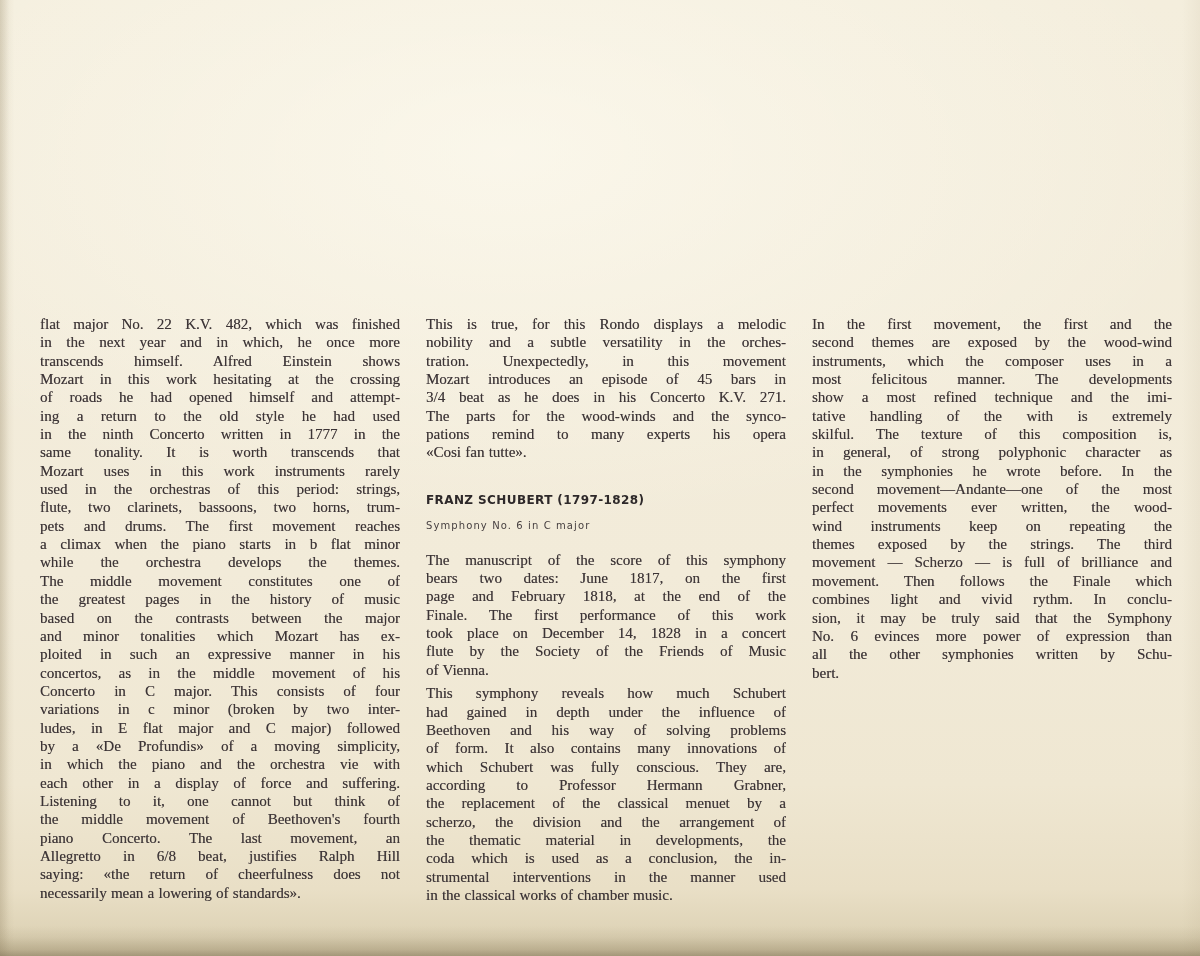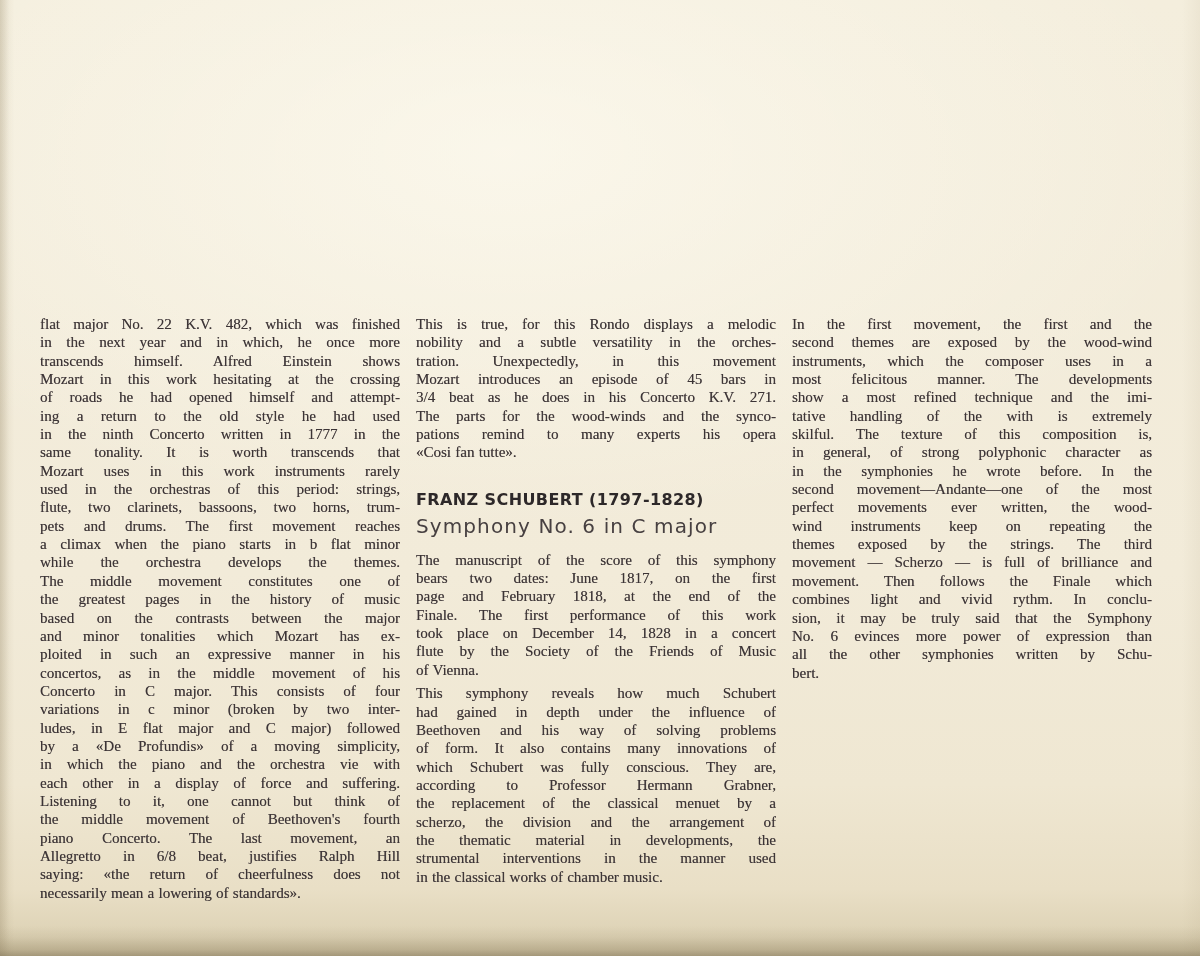--- a/index.html
+++ b/index.html
@@ -25,21 +25,21 @@
       rgba(150,136,105,0.14) 40%,
       rgba(134,120,90,0.30) 78%,
       rgba(112,99,72,0.46) 100%);
   }
   .left-edge {
     position: absolute; left: 0; top: 0; bottom: 0; width: 9px;
     background: linear-gradient(90deg, rgba(150,136,105,0.22), rgba(150,136,105,0));
   }
   .columns {
     position: absolute; top: 315px; left: 40px;
-    display: flex; gap: 16px; justify-content: space-between;
+    display: flex; gap: 26px; justify-content: space-between;
   }
   .column { width: 360px; }
   .block { margin: 0; }
   .block.paragraph { margin-bottom: 5px; }
   .line {
     font-size: 15px;
     line-height: 18.35px;
     height: 18.35px;
     overflow: hidden;
     color: #3c3436;
@@ -48,29 +48,29 @@
     text-shadow: 0.25px 0 0 rgba(60,52,54,0.55);
     word-spacing: 0.5px;
   }
   .line.last {
     text-align-last: left;
   }
   .block.heading {
     margin-top: 28px; margin-bottom: 6px;
     font-family: "DejaVu Sans", sans-serif;
     font-weight: bold;
-    font-size: 16px; line-height: 20px;
+    font-size: 12px; line-height: 20px;
     letter-spacing: 0.4px;
     color: #2d2829;
   }
   .block.subheading {
     margin-bottom: 15px;
     font-family: "DejaVu Sans", sans-serif;
     font-weight: normal;
-    font-size: 20px; line-height: 20px;
+    font-size: 10px; line-height: 20px;
     letter-spacing: 1.1px;
     color: #474041;
   }
 </style>
 </head>
 <body>
 
 <div class="page">
   <div class="left-edge"></div>
   <div class="columns">
@@ -135,20 +135,21 @@
         <div class="block paragraph">
           <div class="line">This symphony reveals how much Schubert</div>
           <div class="line">had gained in depth under the influence of</div>
           <div class="line">Beethoven and his way of solving problems</div>
           <div class="line">of form. It also contains many innovations of</div>
           <div class="line">which Schubert was fully conscious. They are,</div>
           <div class="line">according to Professor Hermann Grabner,</div>
           <div class="line">the replacement of the classical menuet by a</div>
           <div class="line">scherzo, the division and the arrangement of</div>
           <div class="line">the thematic material in developments, the</div>
+          <div class="line">coda which is used as a conclusion, the in-</div>
           <div class="line">strumental interventions in the manner used</div>
           <div class="line last">in the classical works of chamber music.</div>
         </div>
       </div>
     <div class="column">
         <div class="block paragraph">
           <div class="line">In the first movement, the first and the</div>
           <div class="line">second themes are exposed by the wood-wind</div>
           <div class="line">instruments, which the composer uses in a</div>
           <div class="line">most felicitous manner. The developments</div>

